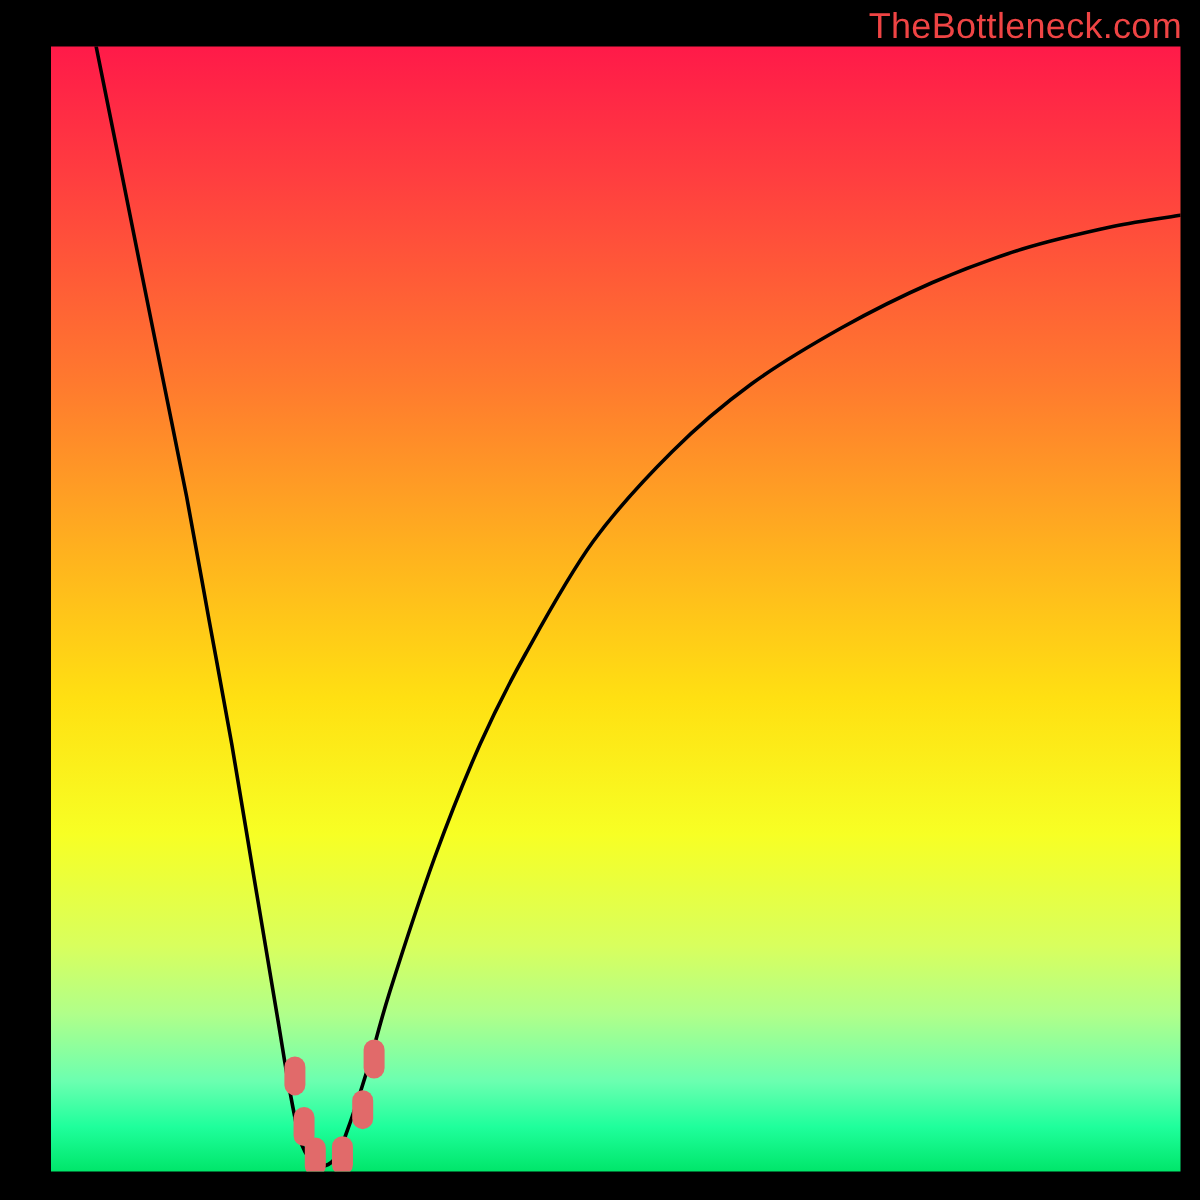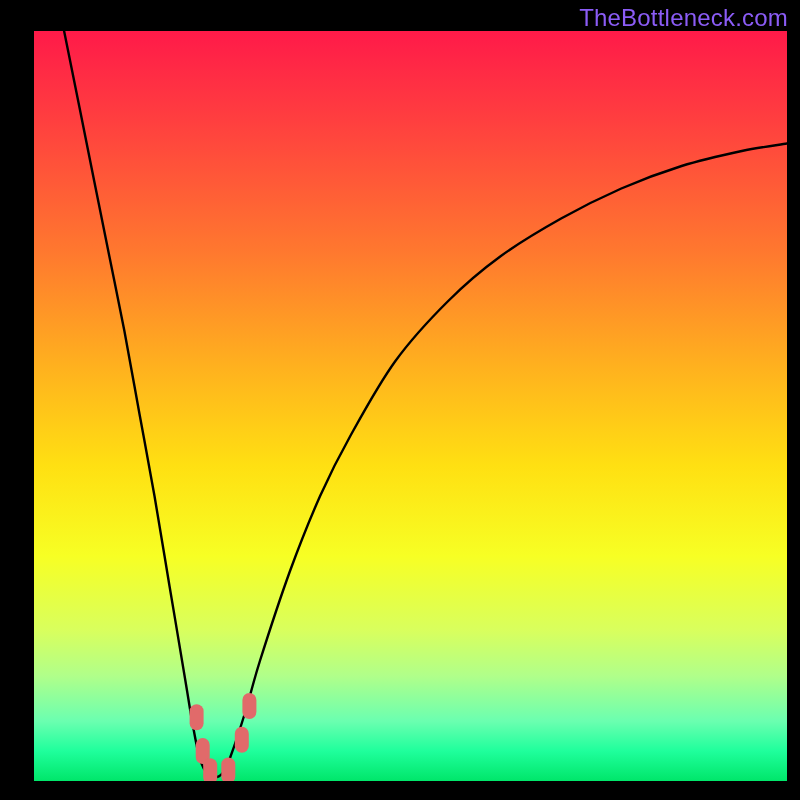--- a/index.html
+++ b/index.html
@@ -29,21 +29,21 @@
       #1fff9c 96%,
       #00e66a 100%
     );
   }
   .watermark {
     position: absolute;
     top: 4px;
     right: 12px;
     font-family: Arial, Helvetica, sans-serif;
     font-size: 24px;
-    color: #8b5cf6;
+    color: #ef4444;
     letter-spacing: 0.2px;
     user-select: none;
   }
   svg.curve {
     position: absolute;
     left: 0;
     top: 0;
     width: 753px;
     height: 750px;
   }

